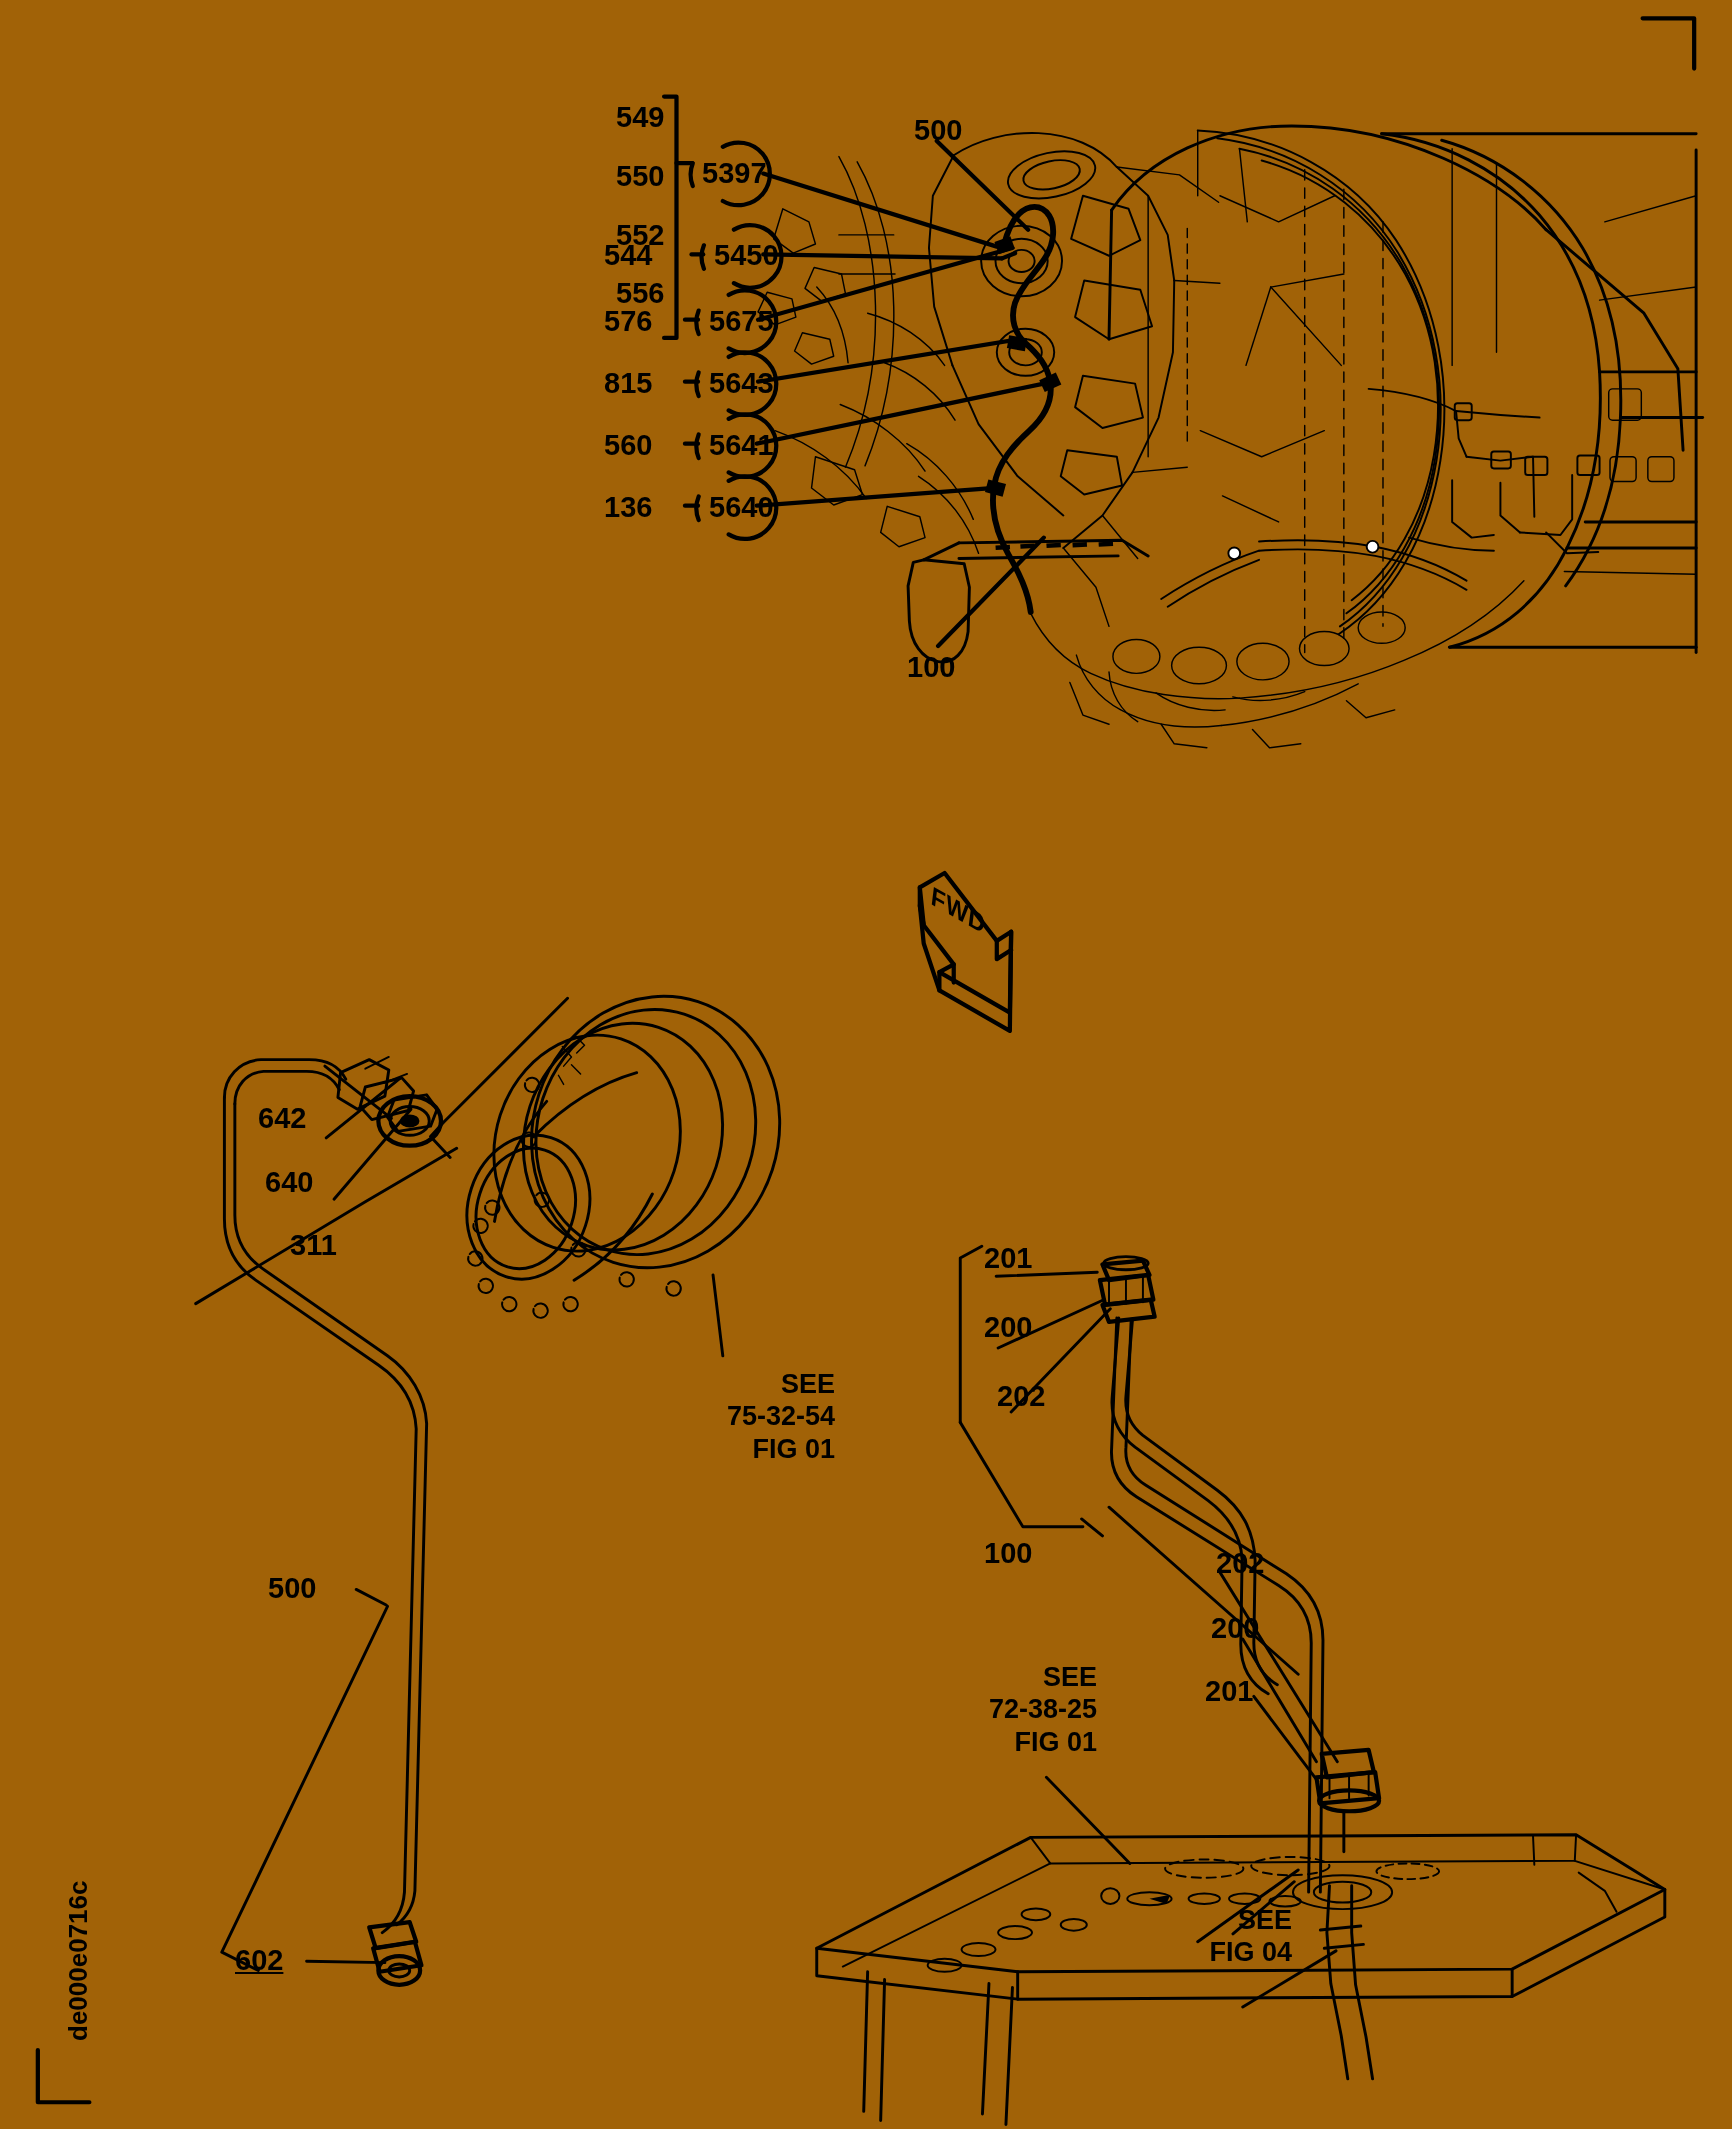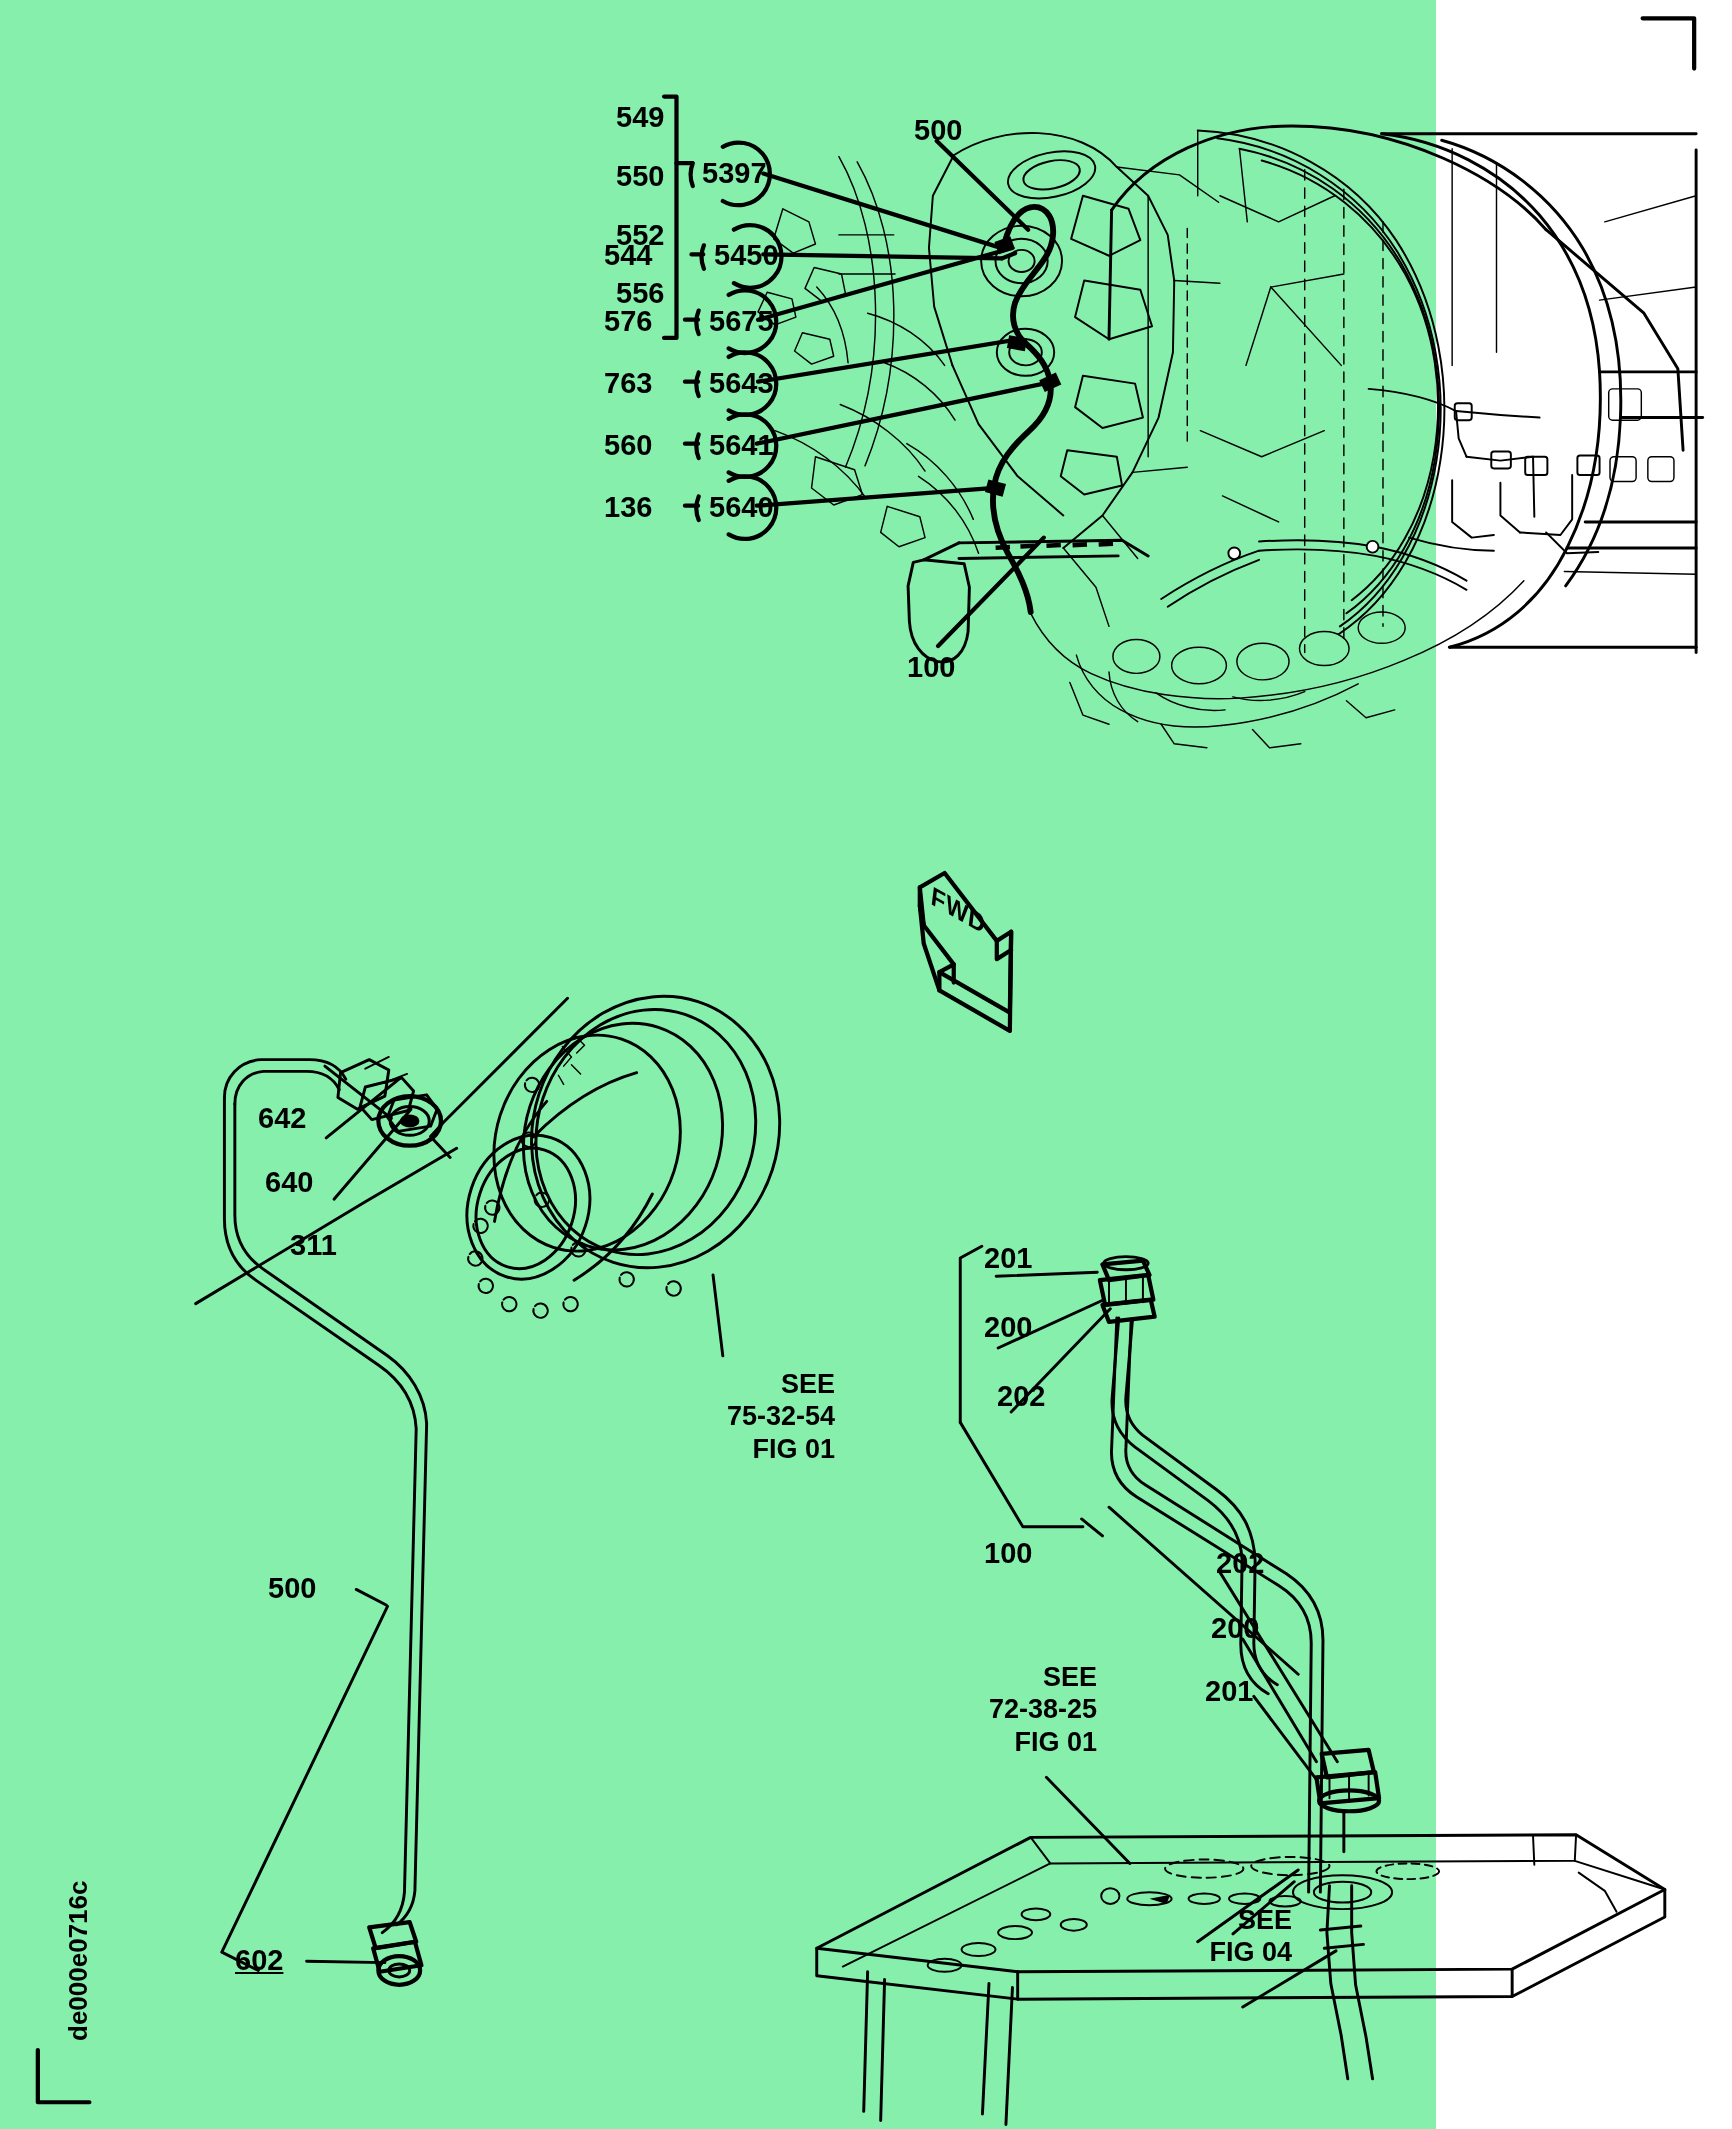--- a/index.html
+++ b/index.html
@@ -1,18 +1,18 @@
 <!DOCTYPE html>
 <html style="font-size:10.4px"><head>
 <meta charset="utf-8">
 <style>
   html,body{margin:0;padding:0;background:#ffffff;}
   body{width:1732px;height:2129px;position:relative;overflow:hidden;
        font-family:"Liberation Sans",sans-serif;color:#000;}
-  #sheet{position:absolute;left:0;top:0;width:1436px;height:2129px;background:#86efac;}
+  #sheet{position:absolute;left:0;top:0;width:1732px;height:2129px;background:#a16207;}
   svg.layer{position:absolute;left:0;top:0;width:1732px;height:2129px;overflow:visible;}
   .txt{position:absolute;font-family:"Liberation Sans",sans-serif;font-weight:bold;
        color:#000;white-space:pre;line-height:1;}
   .cal{font-size:29px;letter-spacing:0px;}
   .see{font-size:27px;text-align:right;line-height:1.20;font-weight:bold;}
   .notetxt{font-size:27px;line-height:1.33;font-weight:bold;}
   .docid{position:absolute;font-family:"Liberation Sans",sans-serif;font-weight:bold;
          font-size:26px;color:#000;white-space:nowrap;
          transform-origin:0 0;transform:rotate(-90deg);}
   .notebox{position:absolute;border:3.9px solid #000;background:#fff;box-sizing:border-box;}
@@ -529,21 +529,21 @@
   <div class="txt cal" style="left:616px;top:221px;">552</div>
   <div class="txt cal" style="left:616px;top:279px;">556</div>
   <div class="txt cal" style="left:702px;top:159px;">5397</div>
 
   <div class="txt cal" style="left:604px;top:241px;">544</div>
   <div class="txt cal" style="left:714px;top:241px;">5450</div>
 
   <div class="txt cal" style="left:604px;top:307px;">576</div>
   <div class="txt cal" style="left:709px;top:307px;">5675</div>
 
-  <div class="txt cal" style="left:604px;top:369px;">763</div>
+  <div class="txt cal" style="left:604px;top:369px;">815</div>
   <div class="txt cal" style="left:709px;top:369px;">5643</div>
 
   <div class="txt cal" style="left:604px;top:431px;">560</div>
   <div class="txt cal" style="left:709px;top:431px;">5641</div>
 
   <div class="txt cal" style="left:604px;top:493px;">136</div>
   <div class="txt cal" style="left:709px;top:493px;">5640</div>
 
   <div class="txt cal" style="left:914px;top:116px;">500</div>
   <div class="txt cal" style="left:907px;top:653px;">100</div>

